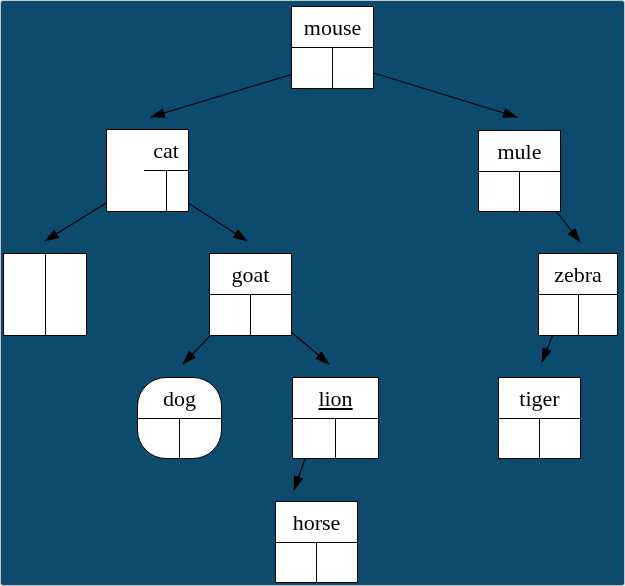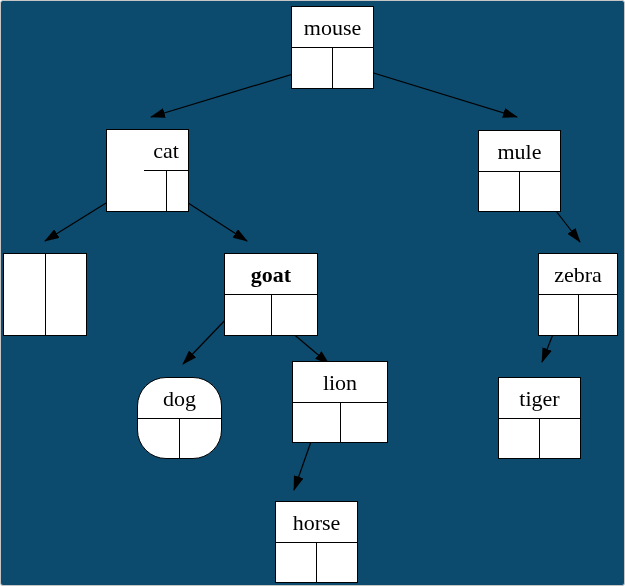--- a/index.html
+++ b/index.html
@@ -99,42 +99,42 @@
           <div class="cell"></div>
           <div class="cell cell-right"></div>
         </div>
       </div>
       <div class="node" style="left: 2px; top: 252px; width: 84px; height: 83px;">
         <div class="node-cells">
           <div class="cell"></div>
           <div class="cell cell-right"></div>
         </div>
       </div>
-      <div class="node" style="left: 223px; top: 252px; width: 94px; height: 83px; font-weight: bold;">
+      <div class="node" style="left: 208px; top: 252px; width: 83px; height: 83px;">
         <div class="node-label">goat</div>
         <div class="node-cells">
           <div class="cell"></div>
           <div class="cell cell-right"></div>
         </div>
       </div>
       <div class="node" style="left: 537px; top: 252px; width: 80px; height: 83px;">
         <div class="node-label">zebra</div>
         <div class="node-cells">
           <div class="cell"></div>
           <div class="cell cell-right"></div>
         </div>
       </div>
       <div class="node" style="left: 136px; top: 376px; width: 85px; height: 82px; border-radius: 29px;">
         <div class="node-label">dog</div>
         <div class="node-cells">
           <div class="cell"></div>
           <div class="cell cell-right"></div>
         </div>
       </div>
-      <div class="node" style="left: 291px; top: 360px; width: 96px; height: 82px;">
+      <div class="node" style="left: 291px; top: 376px; width: 87px; height: 82px; text-decoration: underline;">
         <div class="node-label">lion</div>
         <div class="node-cells">
           <div class="cell"></div>
           <div class="cell cell-right"></div>
         </div>
       </div>
       <div class="node" style="left: 497px; top: 376px; width: 83px; height: 82px; text-align: right;">
         <div class="node-label">tiger</div>
         <div class="node-cells">
           <div class="cell"></div>

